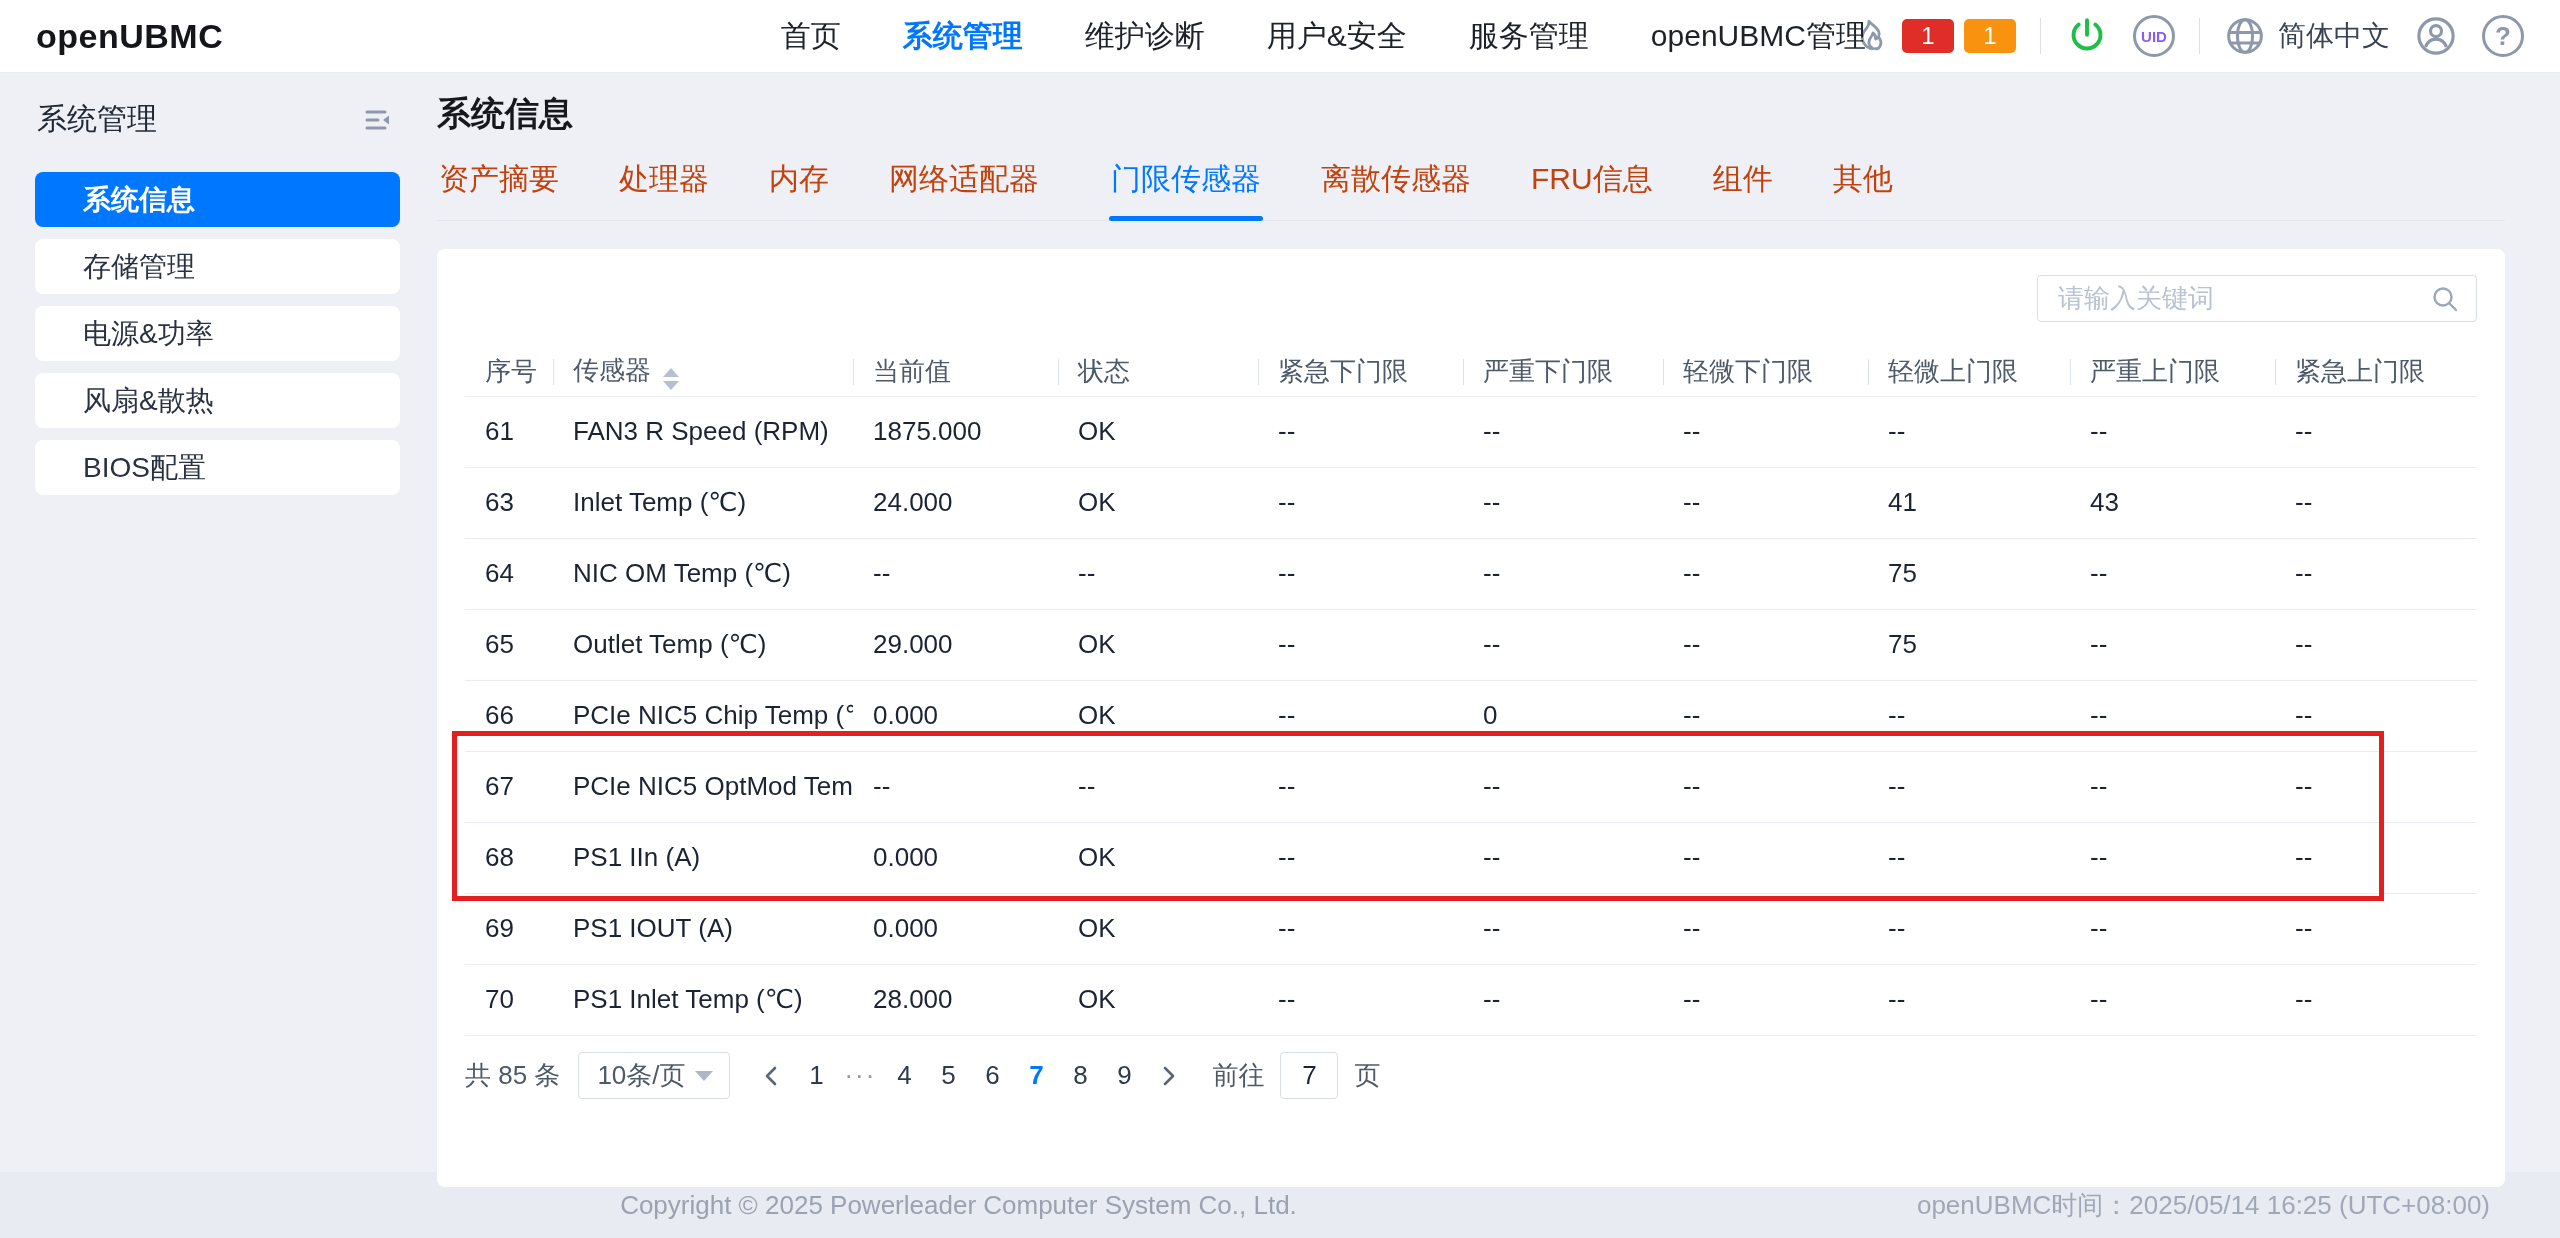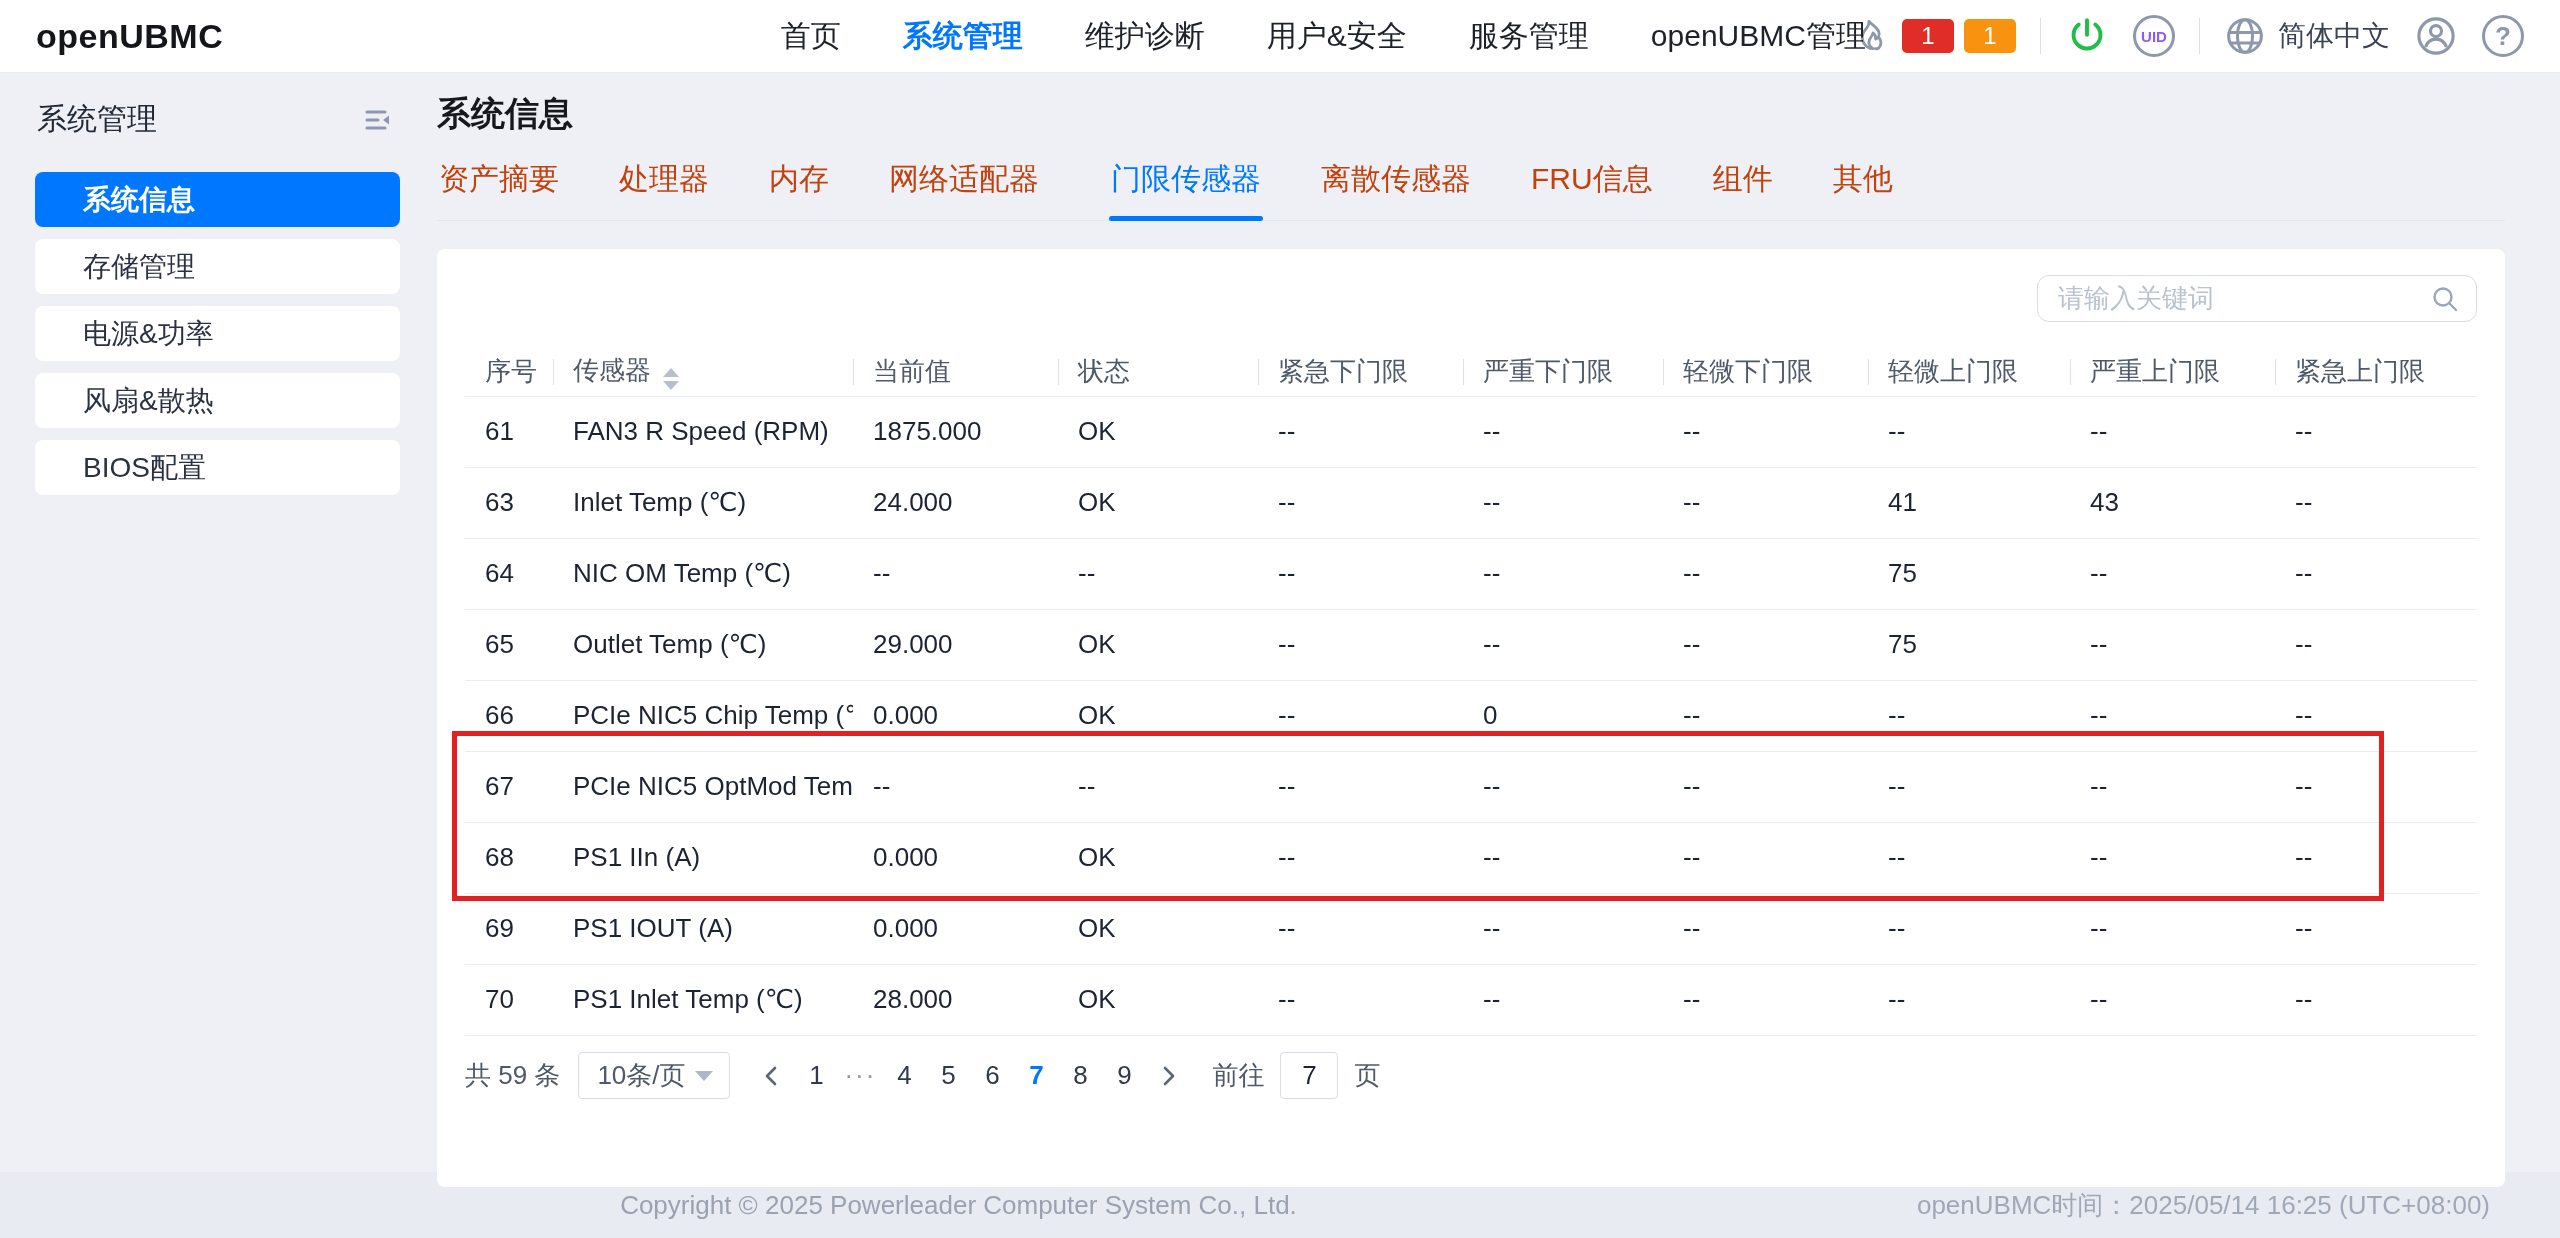--- a/index.html
+++ b/index.html
@@ -42,21 +42,21 @@
   .page-title { font-size:34px; font-weight:700; color:#16181d; }
   .tabs { margin-top:22px; display:flex; gap:56px; border-bottom:1px solid #e3e7ef; }
   .tab { position:relative; font-size:30px; color:#c2410c; padding:0 2px 20px 2px; cursor:pointer; white-space:nowrap; }
   .tab.active { color:#0077ff;margin-left:12px; }
   .tab.active::after { content:""; position:absolute; left:0; right:0; bottom:-1px; height:5px;
     border-radius:3px; background:#0077ff; }
 
   
   .card { position:relative; margin-top:28px; background:#fff; border-radius:8px; height:938px; padding:0 28px; }
   .search-row { display:flex; justify-content:flex-end; padding-top:26px; }
-  .search-box { width:440px; height:47px; border:1px solid #d8dde6; border-radius:12px;
+  .search-box { width:440px; height:47px; border:1px solid #d8dde6; border-radius:4px;
     display:flex; align-items:center; padding:0 16px 0 20px; background:#fff; }
   .search-box input { flex:1; border:none; outline:none; font-size:26px; color:#333;
     font-family:inherit; background:transparent; }
   .search-box input::placeholder { color:#b9c2d0; }
 
   table { width:100%; border-collapse:collapse; table-layout:fixed; margin-top:26px; }
   th { height:48px; text-align:left; font-size:26px; font-weight:500; color:#4e5969;
     padding-left:20px; position:relative; white-space:nowrap; }
   th:not(:first-child)::before { content:""; position:absolute; left:0; top:50%; transform:translateY(-50%);
     width:1px; height:26px; background:#dde2ea; }
@@ -345,21 +345,21 @@
               <td>--</td>
               <td>--</td>
               <td>--</td>
             </tr>
           </tbody>
       </table>
 
       <div class="highlight-box"></div>
 
       <div class="pagination">
-        <span class="total-label">共 59 条</span>
+        <span class="total-label">共 85 条</span>
         <div class="page-size">
           <span>10条/页</span>
           <span class="caret-down"></span>
         </div>
         <div class="pager">
           <span class="page-btn">
             <svg width="26" height="26" viewBox="0 0 26 26" fill="none" stroke="#5a6578" stroke-width="2.6" stroke-linecap="round" stroke-linejoin="round">
               <path d="M16 5l-8 8l8 8"></path>
             </svg>
           </span>

